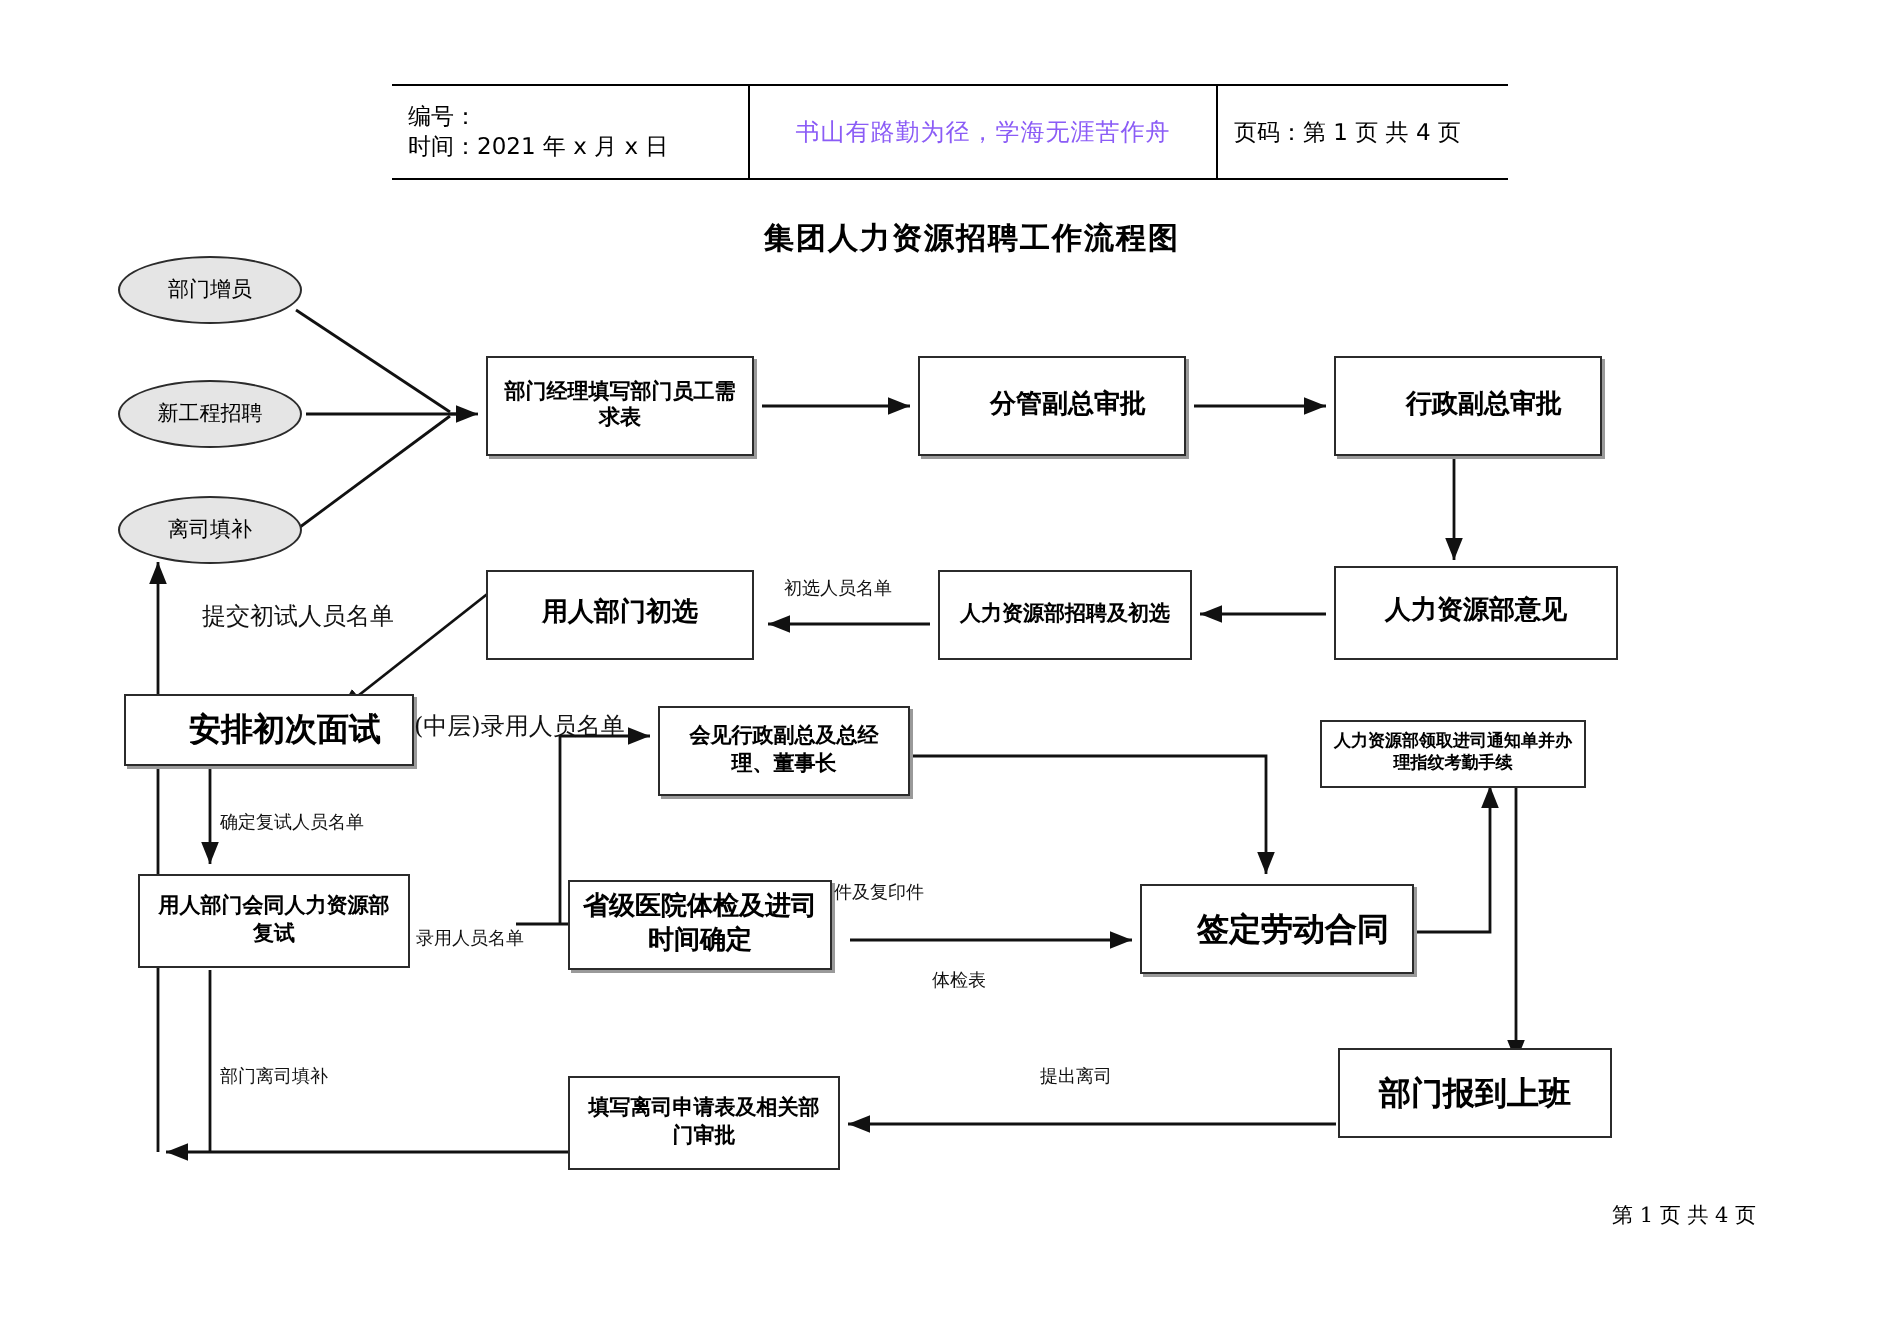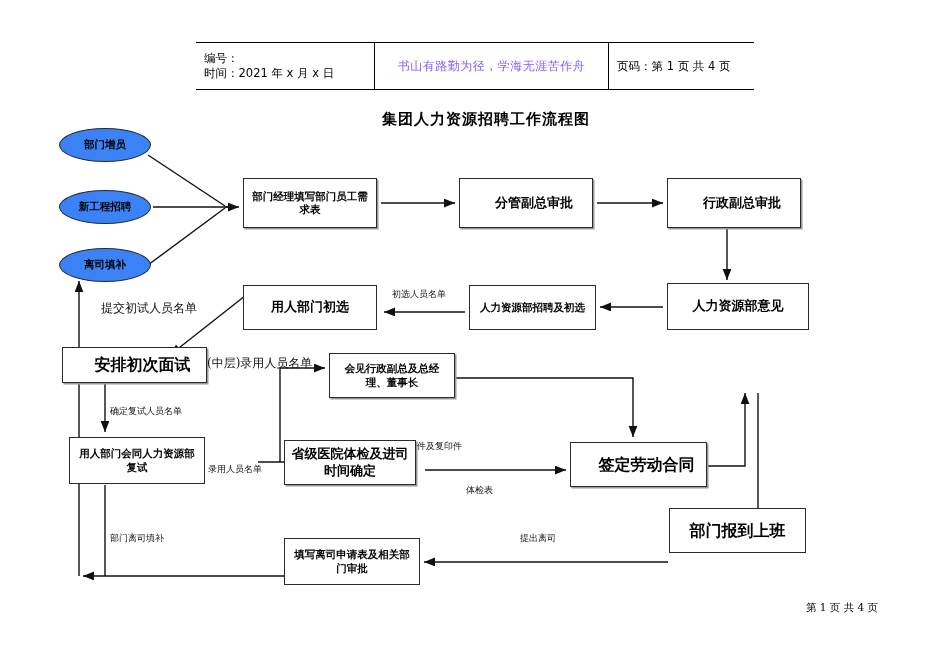--- a/index.html
+++ b/index.html
@@ -38,23 +38,23 @@
   
   .node{
     position:absolute;box-sizing:border-box;
     border:1px solid #2b2b2b;background:#fff;
     display:flex;align-items:center;justify-content:center;
     text-align:center;line-height:1.25;
   }
   .node.shadow{box-shadow:1.5px 1.5px 0 0 #9a9a9a;padding-left:16px;}
   .ell{
     position:absolute;box-sizing:border-box;
-    border:1px solid #2b2b2b;border-radius:50%;background:#3b82f6;
+    border:1px solid #2b2b2b;border-radius:50%;background:#e5e5e5;
     display:flex;align-items:center;justify-content:center;
-    font-size:10.5px;font-weight:bold;text-align:center;
+    font-size:10.5px;font-weight:normal;text-align:center;
   }
   .big{font-size:16px;font-weight:bold;}
   .mid{font-size:13px;font-weight:bold;}
   .sml{font-size:10.5px;font-weight:bold;}
   .tiny{font-size:8.5px;font-weight:bold;}
 
   
   .lbl{position:absolute;font-size:12px;white-space:nowrap;color:#111;
        font-family:"DejaVu Serif","Liberation Serif",serif;}
   .lbl.s{font-size:9px;}
@@ -174,34 +174,37 @@
   </div>
 
   <div class="node shadow big" style="left:62px;top:347px;width:145px;height:36px;">
     <span>安排初次面试</span>
   </div>
 
   <div class="node shadow sml" style="left:329px;top:353px;width:126px;height:45px;padding:0 6px;">
     <span>会见行政副总及总经理、董事长</span>
   </div>
 
+  <div class="node tiny" style="left:660px;top:360px;width:133px;height:34px;padding:0 4px;">
+    <span>人力资源部领取进司通知单并办理指纹考勤手续</span>
+  </div>
 
   <div class="node sml" style="left:69px;top:437px;width:136px;height:47px;padding:0 6px;">
     <span>用人部门会同人力资源部复试</span>
   </div>
 
   <div class="node shadow mid" style="left:284px;top:440px;width:132px;height:45px;padding:0 5px;">
     <span>省级医院体检及进司时间确定</span>
   </div>
 
   <div class="node shadow big" style="left:570px;top:442px;width:137px;height:45px;">
     <span>签定劳动合同</span>
   </div>
 
-  <div class="node big" style="left:669px;top:508px;width:137px;height:45px;">
+  <div class="node big" style="left:669px;top:524px;width:137px;height:45px;">
     <span>部门报到上班</span>
   </div>
 
   <div class="node sml" style="left:284px;top:538px;width:136px;height:47px;padding:0 6px;">
     <span>填写离司申请表及相关部门审批</span>
   </div>
 
   <div class="lbl" style="left:101px;top:300px;">提交初试人员名单</div>
   <div class="lbl s" style="left:392px;top:288px;">初选人员名单</div>
   <div class="lbl" style="left:207px;top:355px;">(中层)录用人员名单</div>

